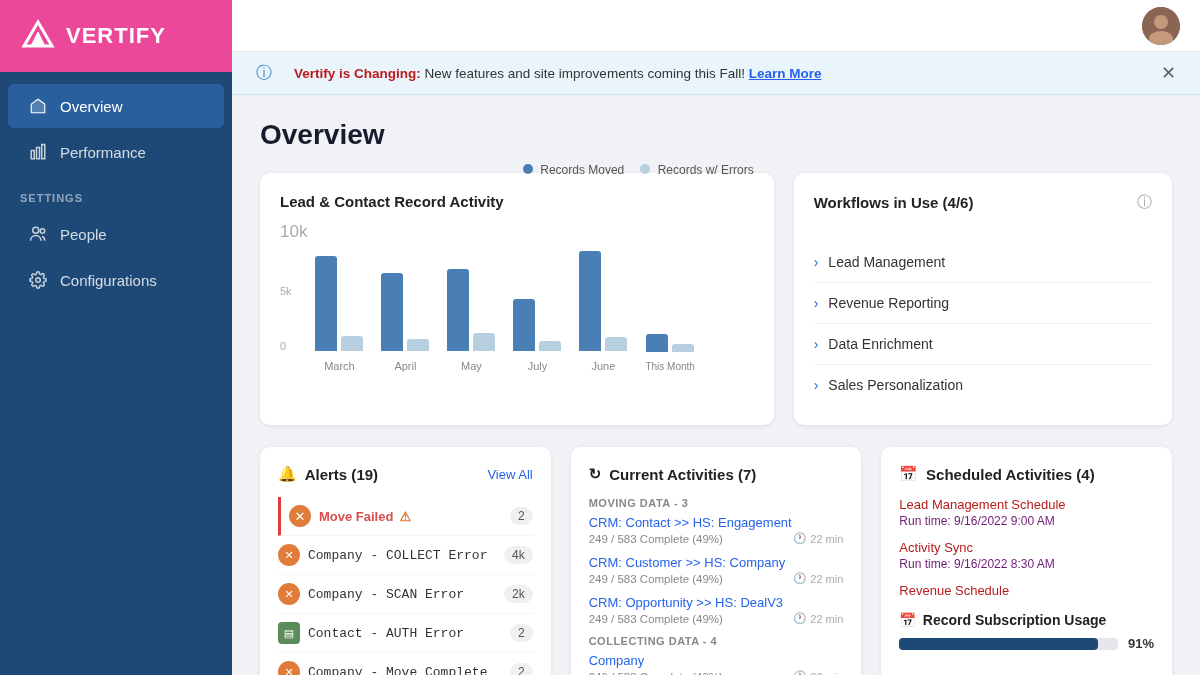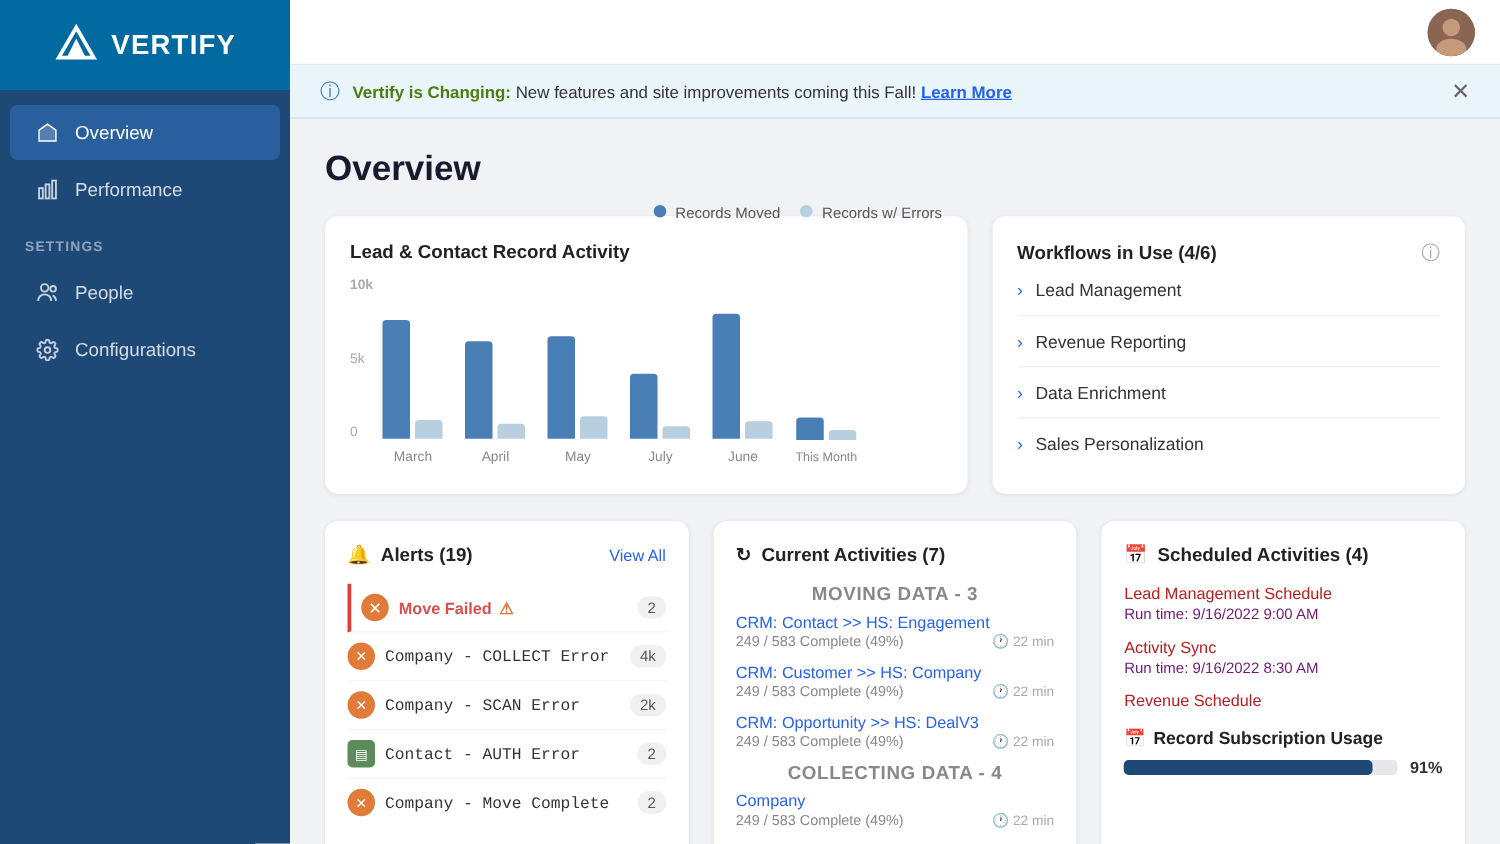--- a/index.html
+++ b/index.html
@@ -1,40 +1,40 @@
 <!DOCTYPE html>
 <html><head>
   <meta charset="utf-8">
   <style>
     * { margin: 0; padding: 0; box-sizing: border-box; }
     body { font-family: -apple-system, BlinkMacSystemFont, 'Segoe UI', sans-serif; display: flex; width: 1200px; height: 675px; overflow: hidden; background: #f0f2f5; }
 
     
     .sidebar { width: 232px; min-width: 232px; background: #1e4976; display: flex; flex-direction: column; height: 675px; }
-    .sidebar-logo { display: flex; align-items: center; gap: 10px; padding: 18px 20px; background: #0369a1; justify-content: center; }
+    .sidebar-logo { display: flex; align-items: center; gap: 10px; padding: 18px 20px; background: #ec4899; }
     .logo-icon { width: 36px; height: 36px; }
     .logo-text { color: white; font-size: 22px; font-weight: 700; letter-spacing: 1px; }
     .sidebar-nav { flex: 1; padding: 10px 0; }
     .nav-item { display: flex; align-items: center; gap: 12px; padding: 12px 20px; color: rgba(255,255,255,0.8); font-size: 15px; cursor: pointer; border-radius: 6px; margin: 2px 8px; }
     .nav-item.active { background: #2a5f9e; color: white; }
     .nav-icon { width: 20px; height: 20px; display: flex; align-items: center; justify-content: center; }
     .settings-label { color: rgba(255,255,255,0.5); font-size: 11px; font-weight: 600; letter-spacing: 1px; padding: 16px 20px 6px; text-transform: uppercase; }
 
     
     .main { flex: 1; display: flex; flex-direction: column; overflow: hidden; }
     .top-bar { height: 52px; background: white; display: flex; align-items: center; justify-content: flex-end; padding: 0 20px; border-bottom: 1px solid #e5e7eb; }
     .avatar { width: 38px; height: 38px; border-radius: 50%; background: #8b6553; overflow: hidden; display: flex; align-items: center; justify-content: center; }
 
     .content { flex: 1; overflow-y: auto; padding: 0; }
 
     
     .banner { background: #eaf4fb; border-bottom: 1px solid #c9e2f5; padding: 10px 24px; display: flex; align-items: center; gap: 10px; font-size: 13.5px; }
     .banner-icon { color: #3b82c4; font-size: 16px; }
     .banner-text { flex: 1; color: #333; }
-    .banner-text strong { color: #4d7c0f; }
+    .banner-text strong { color: #b91c1c; margin-left: 12px; }
     .banner-link { color: #2563eb; font-weight: 600; cursor: pointer; text-decoration: underline; }
     .banner-close { color: #666; cursor: pointer; font-size: 18px; margin-left: auto; }
 
     
     .page-content { padding: 24px 28px; }
     .page-title { font-size: 28px; font-weight: 700; color: #1a1a2e; margin-bottom: 22px; }
 
     
     .top-section { display: flex; gap: 20px; margin-bottom: 22px; }
 
@@ -48,21 +48,21 @@
     .bars { display: flex; gap: 4px; align-items: flex-end; }
     .bar { border-radius: 3px 3px 0 0; }
     .bar-main { background: #4a7fb5; }
     .bar-error { background: #b8cfe0; }
     .bar-label { font-size: 11px; color: #888; margin-top: 6px; text-align: center; }
     .chart-wrapper { display: flex; gap: 8px; }
     .y-axis-col { display: flex; flex-direction: column; justify-content: space-between; height: 150px; padding-bottom: 20px; }
 
     
     .workflows-card { background: white; border-radius: 10px; padding: 20px; flex: 1; box-shadow: 0 1px 4px rgba(0,0,0,0.08); }
-    .workflows-header { display: flex; align-items: center; justify-content: space-between; margin-bottom: 0; }
+    .workflows-header { display: flex; align-items: center; justify-content: space-between; margin-bottom: 30px; }
     .workflows-title { font-size: 15px; font-weight: 600; color: #222; }
     .info-icon { color: #aaa; font-size: 15px; cursor: pointer; }
     .workflow-item { display: flex; align-items: center; gap: 10px; padding: 12px 0; border-bottom: 1px solid #f0f0f0; cursor: pointer; }
     .workflow-item:last-child { border-bottom: none; }
     .workflow-chevron { color: #2563eb; font-size: 14px; }
     .workflow-name { font-size: 14px; color: #333; }
 
     
     .bottom-section { display: flex; gap: 20px; }
 
@@ -76,21 +76,21 @@
     .alert-icon { width: 22px; height: 22px; border-radius: 50%; display: flex; align-items: center; justify-content: center; font-size: 11px; color: white; flex-shrink: 0; }
     .alert-icon.orange { background: #e07b39; }
     .alert-icon.stack { background: #5b8c5a; border-radius: 4px; }
     .alert-name { flex: 1; color: #333; font-family: Liberation Mono, monospace; }
     .alert-badge { background: #f0f0f0; border-radius: 10px; padding: 2px 8px; font-size: 12px; color: #555; font-weight: 500; }
     .alert-failed { display: flex; align-items: center; gap: 6px; color: #d94f4f; font-weight: 600; flex: 1; }
     .alert-row-failed { border-left: 3px solid #e03c3c; padding-left: 8px; }
 
     
     .activities-card { background: white; border-radius: 10px; padding: 18px; flex: 1; box-shadow: 0 1px 4px rgba(0,0,0,0.08); }
-    .section-label { font-size: 15px; font-weight: 700; color: #888; letter-spacing: 0.5px; margin: 10px 0 6px; text-transform: uppercase; text-align: center; }
+    .section-label { font-size: 11px; font-weight: 700; color: #888; letter-spacing: 0.5px; margin: 10px 0 6px; text-transform: uppercase; }
     .activity-item { margin-bottom: 10px; }
     .activity-link { color: #2563eb; font-size: 13px; cursor: pointer; }
     .activity-progress { font-size: 11.5px; color: #888; display: flex; align-items: center; gap: 6px; margin-top: 2px; }
     .activity-time { display: flex; align-items: center; gap: 3px; color: #aaa; font-size: 11px; margin-left: auto; }
 
     
     .scheduled-card { background: white; border-radius: 10px; padding: 18px; flex: 1; box-shadow: 0 1px 4px rgba(0,0,0,0.08); }
     .scheduled-item { margin-bottom: 12px; }
     .scheduled-link { color: #b91c1c; font-size: 13px; cursor: pointer; display: block; }
     .scheduled-time { font-size: 12px; color: #701a75; margin-top: 2px; }
@@ -199,21 +199,21 @@
                 <span>Records Moved</span>
               </span>
               <span>
                 <span class="legend-dot" style="background:#b8cfe0;"></span>
                 <span>Records w/ Errors</span>
               </span>
             </div>
           </div>
           <div class="chart-wrapper">
             <div class="y-axis-col">
-              <span style="font-size:11px;color:#aaa;font-weight:bold;">10k</span>
+              <span style="font-size:17px;color:#aaa;">10k</span>
               <span style="font-size:11px;color:#aaa;">5k</span>
               <span style="font-size:11px;color:#aaa;">0</span>
             </div>
             <div style="flex:1;">
               <div class="bar-chart">
 
                 <div class="bar-group">
                   <div class="bars">
                     <div class="bar bar-main" style="width:22px;height:95px;"></div>
                     <div class="bar bar-error" style="width:22px;height:15px;"></div>

